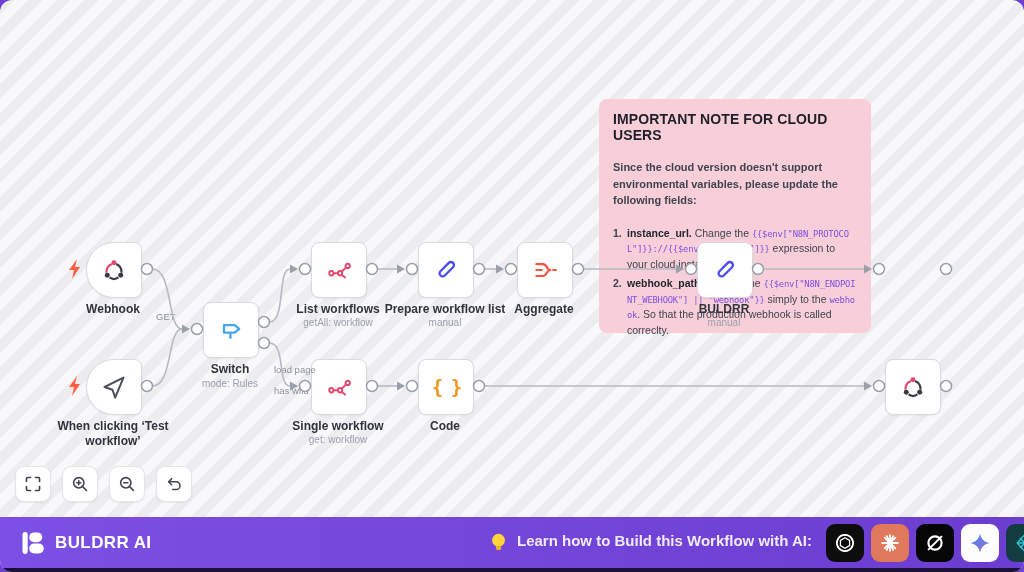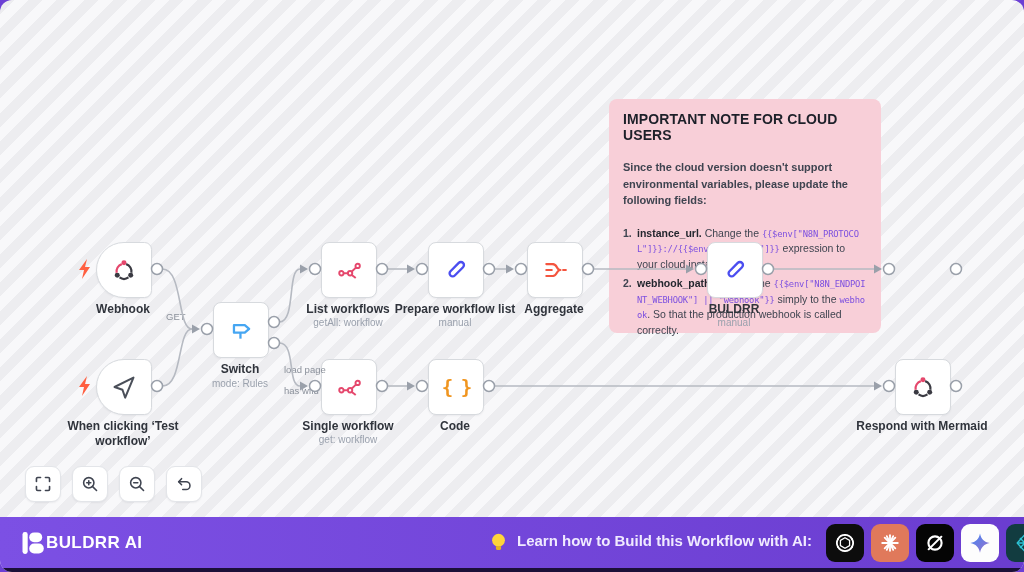--- a/index.html
+++ b/index.html
@@ -1,19 +1,19 @@
 <!DOCTYPE html>
 <html><head>
 <meta charset="utf-8">
 <style>
   html,body{margin:0;padding:0;background:#6b3fd4;font-family:"Liberation Sans",sans-serif;}
   .screen{position:relative;width:1024px;height:572px;border-radius:12px;overflow:hidden;
     background:repeating-linear-gradient(135deg,#ededf0 0 10px,#f8f8fa 10px 20px);}
   
-  .canvas{position:absolute;left:11px;top:0;width:876px;height:517px;padding-left:39px;}
+  .canvas{position:absolute;left:1px;top:0;width:876px;height:517px;padding-left:39px;}
   .note{position:absolute;left:598px;top:99px;width:272px;height:234px;background:#f8cfd8;border-radius:8px;z-index:1;padding:12px 14px;box-sizing:border-box;}
   .note-title{font-size:14px;font-weight:700;color:#1d2029;letter-spacing:.1px;}
   .note-intro{margin-top:16px;font-size:11px;font-weight:600;color:#3f4450;line-height:1.5;}
   .note-list{margin-top:17px;font-size:10.5px;color:#3f4450;line-height:1.5;}
   .note-item{display:flex;margin-bottom:3px;}
   .note-num{width:14px;flex:none;font-weight:600;}
   .note-body{flex:1;word-break:break-word;}
   .nb-bold{font-weight:700;color:#23262e;}
   .code{font-family:"DejaVu Sans Mono",monospace;font-size:8.8px;color:#7c4fe0;letter-spacing:-.2px;word-break:break-all;}
   .node{position:absolute;z-index:2;width:54px;}
@@ -22,21 +22,21 @@
   .nlabel{position:absolute;top:60px;left:-53px;width:160px;text-align:center;font-size:12px;font-weight:600;color:#30343c;line-height:1.25;}
   .nsub{position:absolute;top:75px;left:-53px;width:160px;text-align:center;font-size:10px;color:#9aa1ad;}
   .bolt{position:absolute;z-index:2;}
   .plabel{position:absolute;z-index:3;font-size:9.5px;color:#8b919b;white-space:nowrap;margin-top:48px;}
   .overlay{position:absolute;left:0;top:0;z-index:3;pointer-events:none;}
   
   .controls{position:absolute;left:14px;top:466px;display:flex;gap:11px;z-index:4;}
   .ctl{width:34px;height:34px;background:#fff;border:1px solid #e3e5e9;border-radius:9px;display:flex;align-items:center;justify-content:center;box-shadow:0 1px 2px rgba(20,20,40,.06);cursor:pointer;}
   
   .footer{position:absolute;left:0;top:517px;width:1024px;height:51px;background:linear-gradient(90deg,#7c50e4,#6a3ccf);border-bottom:4px solid #1b1038;display:flex;align-items:center;padding:0 14px 0 20px;box-sizing:content-box;z-index:5;}
-  .brand{display:flex;align-items:center;cursor:pointer;}
+  .brand{display:flex;align-items:center;gap:9px;cursor:pointer;}
   .brand-text{font-size:17px;font-weight:700;color:#fff;letter-spacing:.4px;}
   .spacer{flex:1;}
   .cta{display:flex;align-items:flex-start;gap:9px;margin-right:14px;}
   .cta-text{font-size:15px;font-weight:600;color:#f0eaff;}
   .tiles{display:flex;gap:7px;}
   .tile{width:38px;height:38px;border-radius:9px;display:flex;align-items:center;justify-content:center;cursor:pointer;}
   .tile.openai{background:#0d0d0d;}
   .tile.claude{background:#e0795b;}
   .tile.grok{background:#050505;}
   .tile.gemini{background:#fdfdfd;}
@@ -183,21 +183,20 @@
       <div class="node-box">
         <svg width="26" height="26" viewBox="0 0 24 24" fill="none">
           <circle cx="12" cy="5.4" r="2.3" fill="#e5476c"></circle>
           <circle cx="5.8" cy="16.8" r="2.3" fill="#3a3a42"></circle>
           <circle cx="18.2" cy="16.8" r="2.3" fill="#3a3a42"></circle>
           <path d="M10,6.6 A7,7 0 0 0 5.2,14.6" stroke="#e5476c" stroke-width="2"></path>
           <path d="M7.9,18.9 A7,7 0 0 0 16.1,18.9" stroke="#3a3a42" stroke-width="2"></path>
           <path d="M18.8,14.6 A7,7 0 0 0 14,6.6" stroke="#3a3a42" stroke-width="2"></path>
         </svg>
       </div>
-      <div class="nlabel">Respond with Mermaid</div>
     </div>
 
     <div class="plabel" style="left:155px;top:263px">GET</div>
     <div class="plabel" style="left:273px;top:316px">load page</div>
     <div class="plabel" style="left:273px;top:337px">has wfid</div>
 
     <svg class="overlay" width="1024" height="517" viewBox="0 0 1024 517">
       <g stroke="#b6bac2" stroke-width="1.6" fill="none">
         <path d="M151.5,269 C172,269 166,329 181,329"></path>
         <path d="M151.5,386 C172,386 166,329 181,329"></path>

